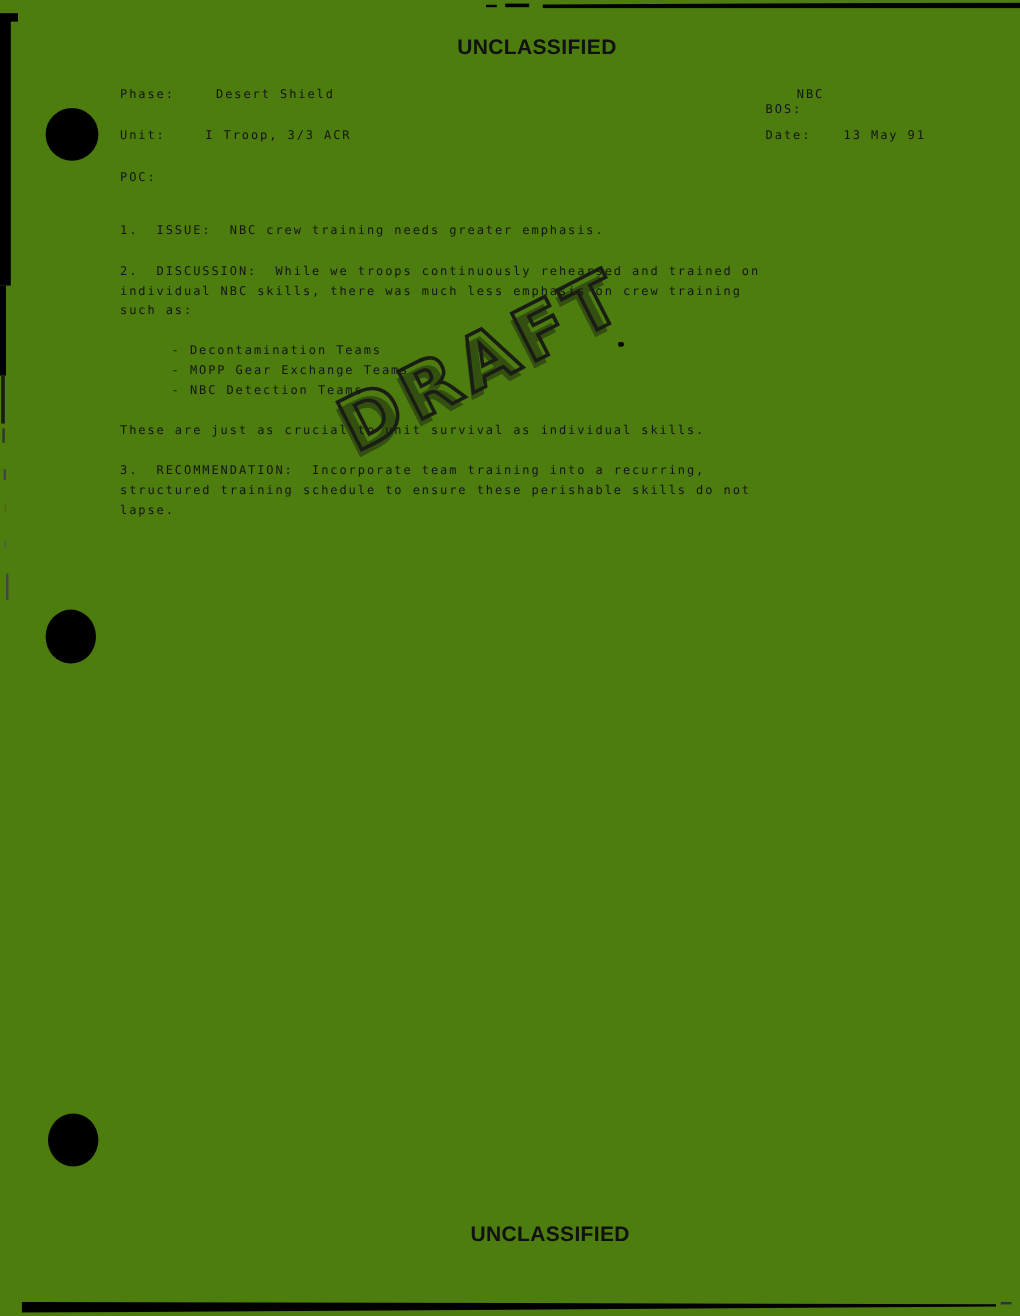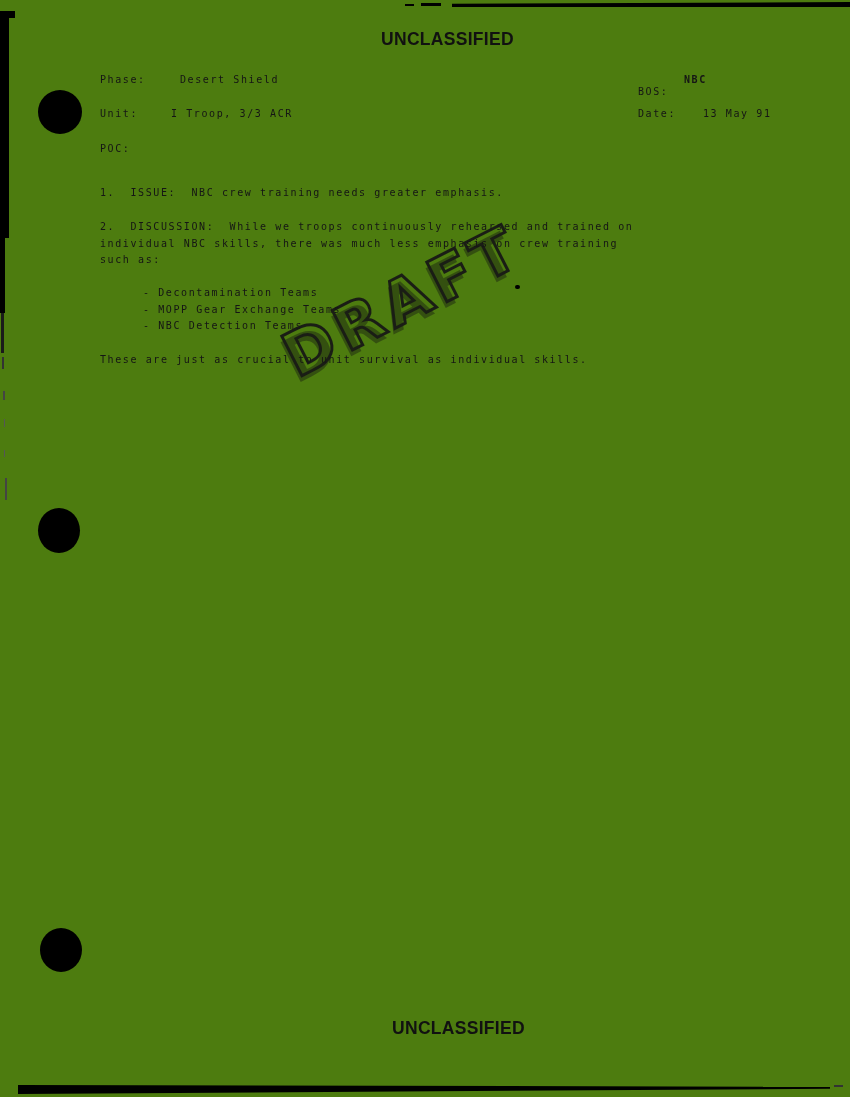--- a/index.html
+++ b/index.html
@@ -65,37 +65,40 @@
 
   <div class="punch" style="left:38px;top:90px;width:44px;height:44px;"></div>
   <div class="punch" style="left:38px;top:508px;width:42px;height:45px;"></div>
   <div class="punch" style="left:40px;top:928px;width:42px;height:44px;"></div>
 
   <div class="clf" style="left:381px;top:29px;">UNCLASSIFIED</div>
 
   <div class="mono" style="left:100px;top:72px;">Phase:</div>
   <div class="mono" style="left:180px;top:72px;">Desert Shield</div>
   <div class="mono" style="left:638px;top:84px;">BOS:</div>
-  <div class="mono" style="left:684px;top:72px;font-weight:bold;">NBC</div>
+  <div class="mono" style="left:664px;top:72px;">NBC</div>
   <div class="mono" style="left:100px;top:106px;">Unit:</div>
   <div class="mono" style="left:171px;top:106px;">I Troop, 3/3 ACR</div>
   <div class="mono" style="left:638px;top:106px;">Date:</div>
   <div class="mono" style="left:703px;top:106px;">13 May 91</div>
   <div class="mono" style="left:100px;top:141px;">POC:</div>
 
   <div class="mono" style="left:100px;top:185px;">1.  ISSUE:  NBC crew training needs greater emphasis.</div>
   <div class="mono" style="left:100px;top:219px;">2.  DISCUSSION:  While we troops continuously rehearsed and trained on
 individual NBC skills, there was much less emphasis on crew training
 such as:</div>
 
   <div class="mono" style="left:143px;top:285px;">- Decontamination Teams</div>
   <div class="mono" style="left:143px;top:302px;">- MOPP Gear Exchange Teams</div>
   <div class="mono" style="left:143px;top:318px;text-align:right;">- NBC Detection Teams</div>
 
   <div class="mono" style="left:100px;top:352px;">These are just as crucial to unit survival as individual skills.</div>
+  <div class="mono" style="left:100px;top:385px;">3.  RECOMMENDATION:  Incorporate team training into a recurring,
+structured training schedule to ensure these perishable skills do not
+lapse.</div>
 
   <div class="stamp-box">
     <span class="stamp-text">DRAFT</span>
   </div>
   <div class="art" style="left:515px;top:285px;width:5px;height:4px;border-radius:2px;"></div>
 
   <div class="clf" style="left:392px;top:1018px;">UNCLASSIFIED</div>
 
   <div class="bottom-line"></div>
   <div class="art" style="left:834px;top:1085px;width:9px;height:2px;background:#333;"></div>

